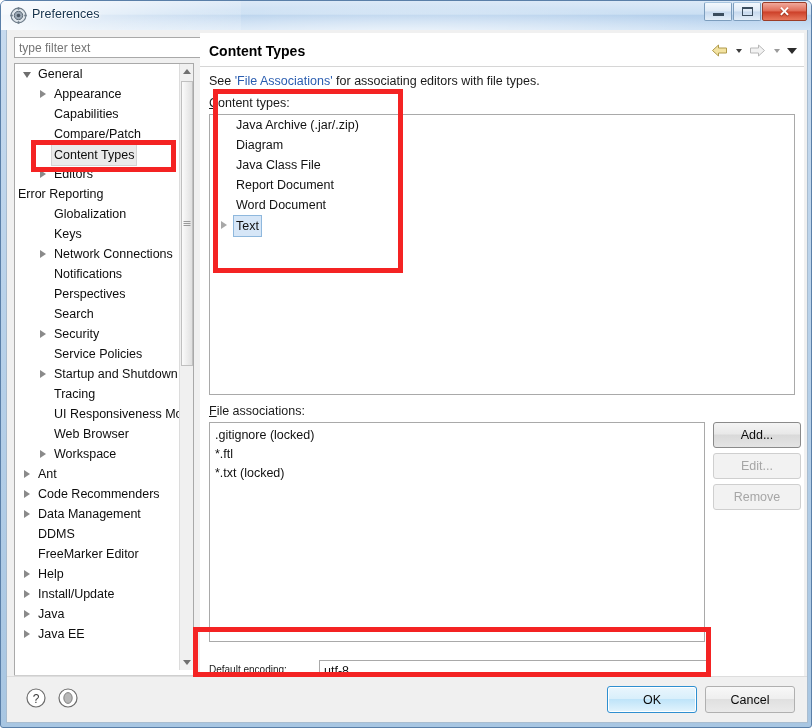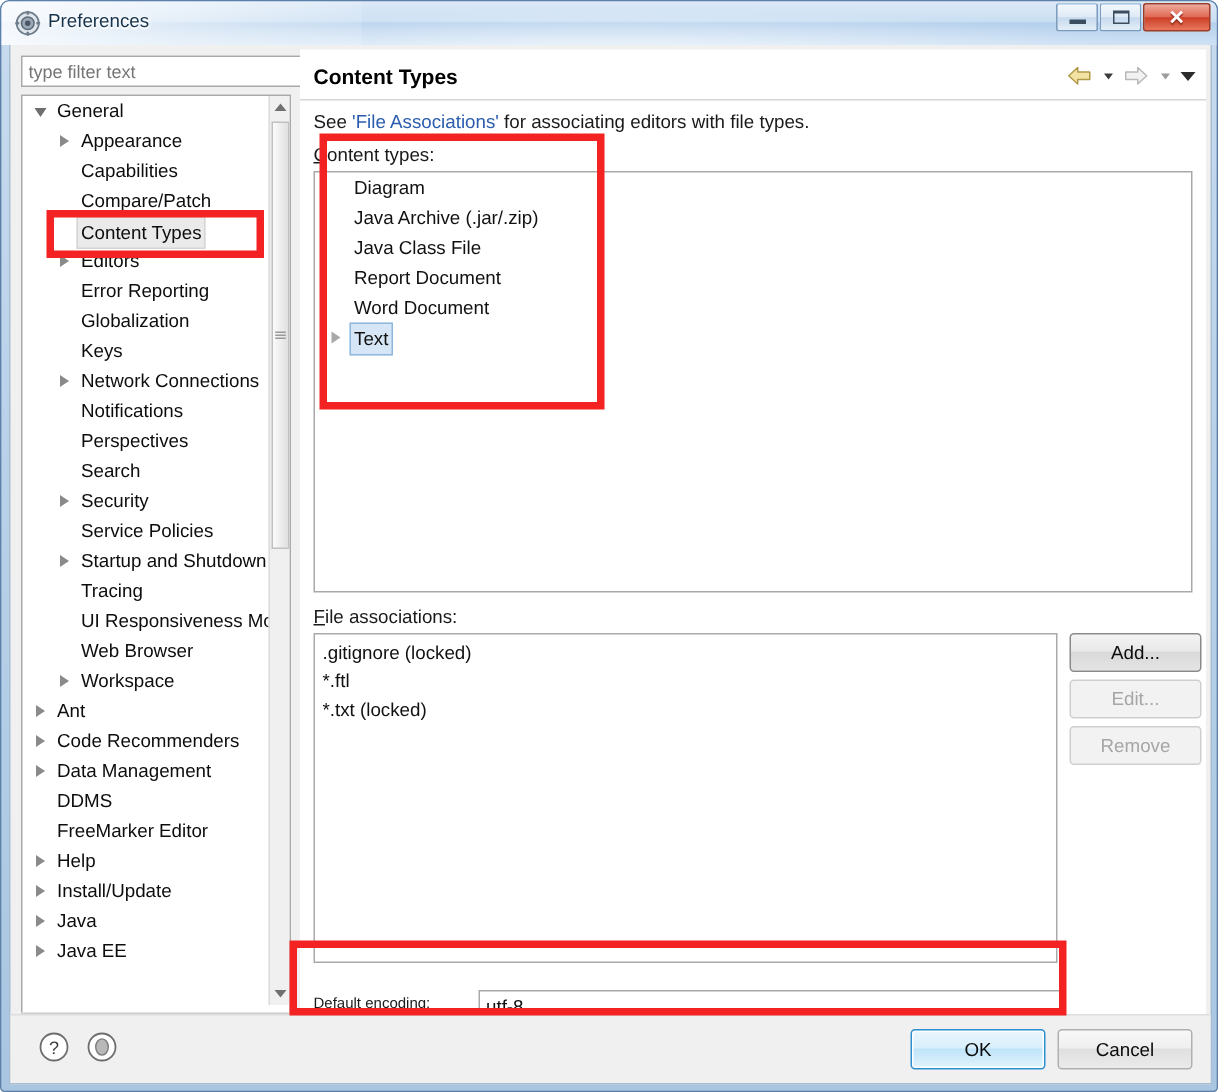--- a/index.html
+++ b/index.html
@@ -405,21 +405,21 @@
     <input class="filter-input" type="text" placeholder="type filter text" style="">
 
     <div class="tree-panel">
       <div class="tree-list" id="tree-list">
           <div class="tree-item"><span class="arrow open" style="left: 8px;"></span><span class="lbl" style="margin-left: 20px;">General</span></div>
           <div class="tree-item"><span class="arrow" style="left: 24px;"></span><span class="lbl" style="margin-left: 36px;">Appearance</span></div>
           <div class="tree-item"><span class="lbl" style="margin-left: 36px;">Capabilities</span></div>
           <div class="tree-item"><span class="lbl" style="margin-left: 36px;">Compare/Patch</span></div>
           <div class="tree-item selected"><span class="lbl" style="margin-left: 36px;">Content Types</span></div>
           <div class="tree-item"><span class="arrow" style="left: 24px;"></span><span class="lbl" style="margin-left: 36px;">Editors</span></div>
-          <div class="tree-item"><span class="lbl" style="margin-left: 36px;">Error Reporting</span></div>
+          <div class="tree-item"><span class="lbl" style="">Error Reporting</span></div>
           <div class="tree-item"><span class="lbl" style="margin-left: 36px;">Globalization</span></div>
           <div class="tree-item"><span class="lbl" style="margin-left: 36px;">Keys</span></div>
           <div class="tree-item"><span class="arrow" style="left: 24px;"></span><span class="lbl" style="margin-left: 36px;">Network Connections</span></div>
           <div class="tree-item"><span class="lbl" style="margin-left: 36px;">Notifications</span></div>
           <div class="tree-item"><span class="lbl" style="margin-left: 36px;">Perspectives</span></div>
           <div class="tree-item"><span class="lbl" style="margin-left: 36px;">Search</span></div>
           <div class="tree-item"><span class="arrow" style="left: 24px;"></span><span class="lbl" style="margin-left: 36px;">Security</span></div>
           <div class="tree-item"><span class="lbl" style="margin-left: 36px;">Service Policies</span></div>
           <div class="tree-item"><span class="arrow" style="left: 24px;"></span><span class="lbl" style="margin-left: 36px;">Startup and Shutdown</span></div>
           <div class="tree-item"><span class="lbl" style="margin-left: 36px;">Tracing</span></div>
@@ -497,22 +497,22 @@
         </div>
       </div>
 
       <div class="helper-text">
         <span>See </span><a href="#">'File Associations'</a><span> for associating editors with file types.</span>
       </div>
 
       <div class="lbl-content-types"><span class="ul">C</span><span>ontent types:</span></div>
 
       <div class="ct-list" id="ct-list">
+          <div class="ct-item"><span class="ct-lbl">Java Archive (.jar/.zip)</span></div>
           <div class="ct-item"><span class="ct-lbl">Diagram</span></div>
-          <div class="ct-item"><span class="ct-lbl">Java Archive (.jar/.zip)</span></div>
           <div class="ct-item"><span class="ct-lbl">Java Class File</span></div>
           <div class="ct-item"><span class="ct-lbl">Report Document</span></div>
           <div class="ct-item"><span class="ct-lbl">Word Document</span></div>
           <div class="ct-item selected"><span class="ct-arrow"></span><span class="ct-lbl">Text</span></div>
         </div>
 
       <div class="lbl-file-assoc"><span class="ul">F</span><span>ile associations:</span></div>
 
       <div class="fa-list" id="fa-list">
           <div class="fa-item">.gitignore (locked)</div>

